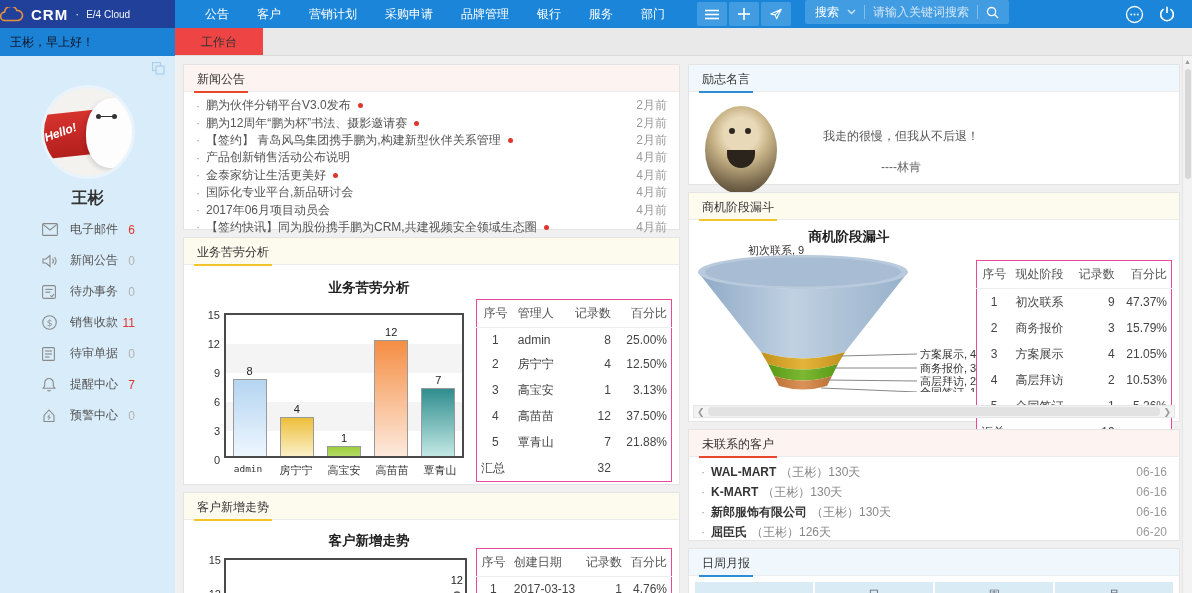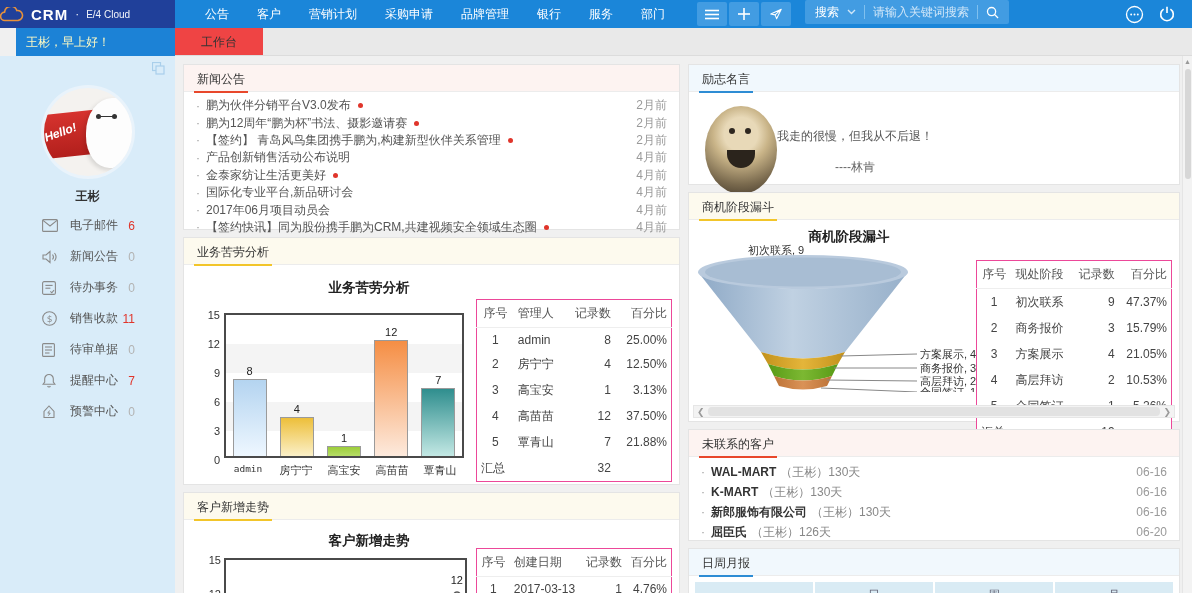--- a/index.html
+++ b/index.html
@@ -17,34 +17,34 @@
   .topnav span { color:#fff; padding:0 14px; cursor:pointer; }
   .tb-btns { display:flex; align-items:center; gap:2px; margin-left:18px; }
   .tb-btn { width:30px; height:24px; background:#429ce2; border-radius:2px; display:flex; align-items:center; justify-content:center; cursor:pointer; }
   .search { margin-left:14px; height:24px; background:#429ce2; border-radius:2px; display:flex; align-items:center; color:#fff; padding:0 10px; gap:8px; cursor:pointer; }
   .search .ph { color:#cfe6f8; }
   .search .sep { width:1px; height:14px; background:#7fc0ef; }
   .tb-right { margin-left:auto; display:flex; align-items:center; gap:14px; padding-right:16px; }
   .tb-right .icb { cursor:pointer; display:flex; }
 
   
-  .greet { position:absolute; top:28px; left:16px; width:175px; height:28px; background:#1c82d6; color:#fef9c3; line-height:28px; padding-left:10px; }
+  .greet { position:absolute; top:28px; left:0; width:175px; height:28px; background:#1c82d6; color:#0f172a; line-height:28px; padding-left:10px; }
   .tabbar { position:absolute; top:28px; left:175px; right:0; height:28px; background:#e9e9e9; border-bottom:1px solid #dcdcdc; display:flex; }
   .tab { background:#ef4444; padding:0 26px; line-height:28px; color:#333; cursor:pointer; }
 
   
   .sidebar { position:absolute; top:56px; left:0; width:175px; bottom:0; background:#d9ecf9; }
   .collapse { position:absolute; top:6px; right:10px; cursor:pointer; }
   .avatar { width:88px; height:88px; border-radius:50%; background:#f4f2ef; margin:32px auto 0; position:relative; overflow:hidden; box-shadow:0 0 0 3px #e9f3fb; }
   .ribbon { position:absolute; left:-14px; top:24px; width:86px; height:44px; background:linear-gradient(#d6332e,#b21f1c); border-radius:8px; transform:rotate(-6deg); }
   .hello { position:absolute; left:14px; top:12px; color:#fff; font-size:12px; font-style:italic; transform:rotate(-14deg); font-weight:bold; }
   .baymax { position:absolute; right:-6px; top:10px; width:52px; height:70px; background:#fdfdfd; border-radius:50% 40% 45% 45%; box-shadow:-2px 2px 4px rgba(0,0,0,.12); }
   .baymax:before { content:""; position:absolute; left:10px; top:16px; width:5px; height:5px; background:#333; border-radius:50%; box-shadow:16px 0 0 #333; }
   .baymax:after { content:""; position:absolute; left:15px; top:18px; width:16px; height:1px; background:#333; }
-  .uname { text-align:center; font-size:12px; color:#333; font-weight:bold; margin-top:12px; }
+  .uname { text-align:center; font-size:16px; color:#333; font-weight:bold; margin-top:12px; }
   .ulinks { text-align:center; margin-top:10px; color:#444; }
   .ulinks span.lk { cursor:pointer; }
   .ulinks .bar { color:#9bbdd6; margin:0 8px; }
   .menu { margin-top:5px; }
   .mi { display:flex; align-items:center; height:31px; padding:0 40px 0 42px; cursor:pointer; color:#555; }
   .mi .ic { width:17px; display:flex; margin-right:11px; }
   .mi .cnt { margin-left:auto; color:#b3b3b3; }
   .mi .cnt.hot { color:#e0352b; }
 
   
@@ -89,21 +89,21 @@
   .dtable .c { text-align:center; }
 
   
   .funnel-wrap { position:relative; height:172px; }
   .f-title { position:absolute; left:30px; top:8px; width:260px; text-align:center; font-size:13.5px; font-weight:bold; color:#222; }
   .f-svg { position:absolute; left:4px; top:20px; }
   .hscroll { position:absolute; left:4px; right:4px; bottom:3px; height:13px; background:#f3f3f3; border:1px solid #e6e6e6; display:flex; align-items:center; justify-content:space-between; color:#9a9a9a; font-size:9px; padding:0 3px; cursor:pointer; }
   .hthumb { flex:1; height:9px; margin:0 3px; background:#e2e2e2; border-radius:4px; }
 
   
-  .quote-body { display:flex; padding:14px 16px; }
+  .quote-body { display:flex; padding:14px 16px; gap:46px; }
   .lincoln { width:72px; height:88px; border-radius:50%; background:radial-gradient(circle at 50% 32%, #e8d9b8 0 24%, #c9b488 40%, #7a6a4e 72%, #3c3226 100%); flex:none; position:relative; }
   .lincoln:before { content:""; position:absolute; left:24px; top:22px; width:6px; height:6px; border-radius:50%; background:#2e2720; box-shadow:16px 0 0 #2e2720; }
   .lincoln:after { content:""; position:absolute; left:22px; top:44px; width:28px; height:18px; border-radius:0 0 14px 14px; background:#2b241c; }
   .q-text { padding-top:22px; color:#555; }
   .q-author { margin-top:14px; padding-left:58px; color:#666; }
 
   
   .trend-wrap { position:relative; height:80px; }
   .t-title { position:absolute; left:60px; top:12px; width:250px; text-align:center; font-size:13.5px; font-weight:bold; color:#222; }
   .t-plot { position:absolute; left:40px; top:38px; width:243px; height:60px; border:2px solid #4a4a4a; border-bottom:none; background:#fff; }

